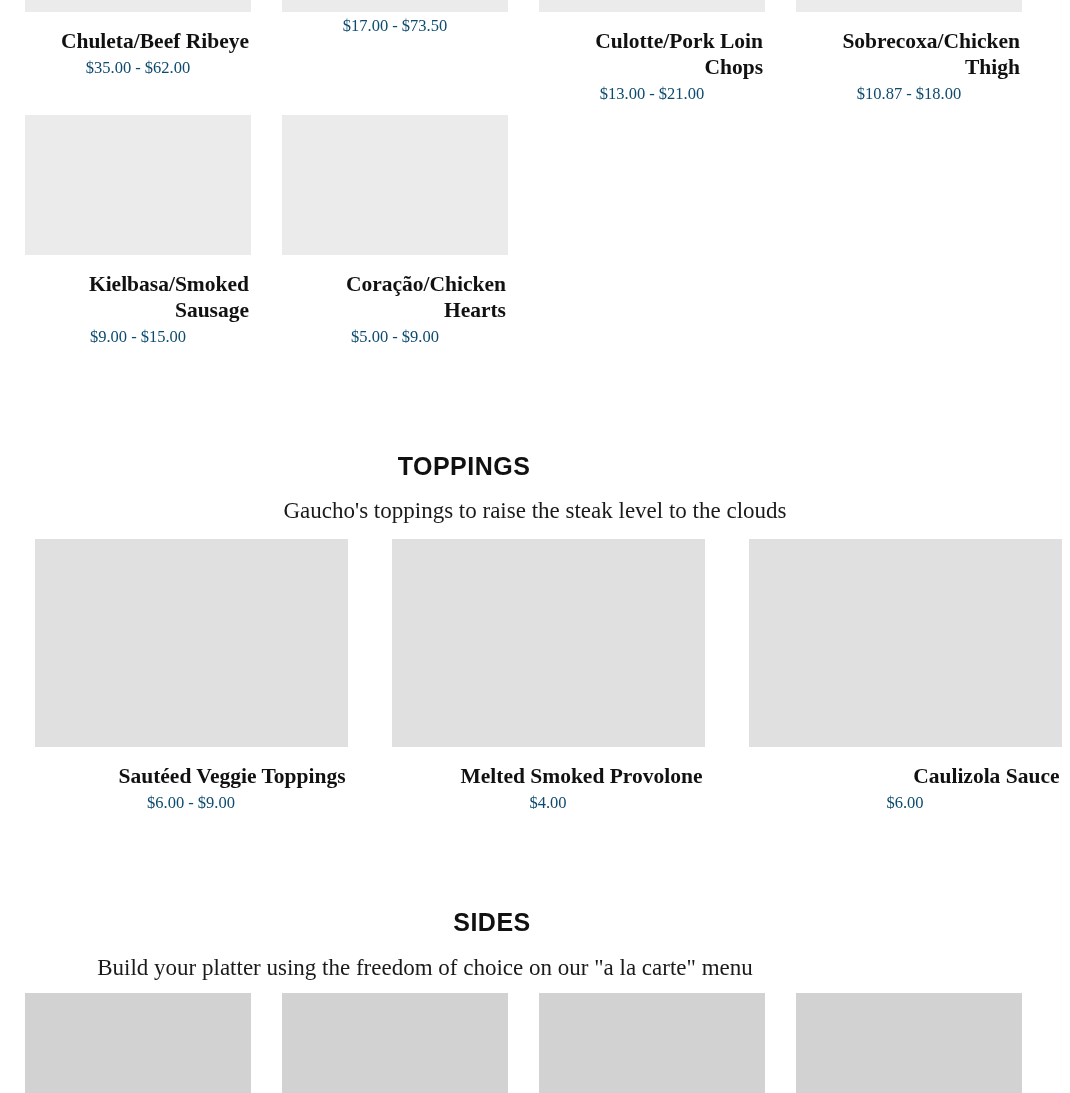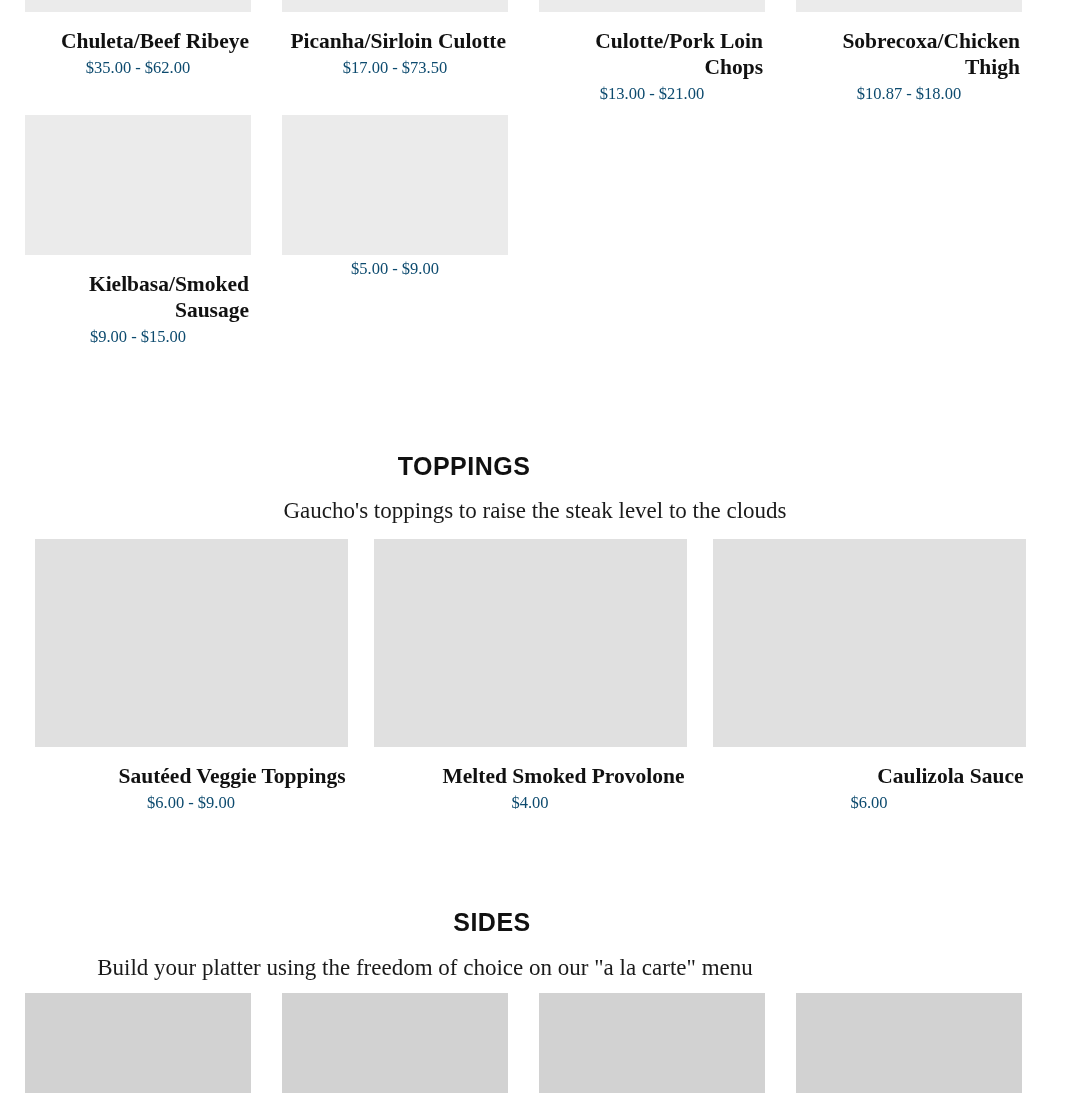--- a/index.html
+++ b/index.html
@@ -50,21 +50,21 @@
     margin: 0 auto;
   }
   .grid-4 {
     grid-template-columns: repeat(4, 226px);
     column-gap: 31px;
     width: 1020px;
     margin-left: 25px;
   }
   .grid-3 {
     grid-template-columns: repeat(3, 313px);
-    column-gap: 26px;
+    column-gap: 44px;
     width: 1001px;
   }
 
   .card { text-align: center; }
 
   .card-img {
     width: 100%;
     display: block;
     background: #ebebeb;
   }
@@ -111,21 +111,20 @@
     <div class="grid grid-4">
 
       <div class="card">
         <div class="card-img h-meat"></div>
         <div class="card-title">Chuleta/Beef Ribeye</div>
         <div class="card-price">$35.00 - $62.00</div>
       </div>
 
       <div class="card">
         <div class="card-img h-meat"></div>
-        <div class="card-title">Picanha/Sirloin Culotte</div>
         <div class="card-price">$17.00 - $73.50</div>
       </div>
 
       <div class="card">
         <div class="card-img h-meat"></div>
         <div class="card-title">Culotte/Pork Loin Chops</div>
         <div class="card-price">$13.00 - $21.00</div>
       </div>
 
       <div class="card">
@@ -141,20 +140,21 @@
     <div class="grid grid-4">
 
       <div class="card">
         <div class="card-img h-meat"></div>
         <div class="card-title">Kielbasa/Smoked Sausage</div>
         <div class="card-price">$9.00 - $15.00</div>
       </div>
 
       <div class="card">
         <div class="card-img h-meat"></div>
+        <div class="card-title">Coração/Chicken Hearts</div>
         <div class="card-price">$5.00 - $9.00</div>
       </div>
 
       <div></div>
       <div></div>
 
     </div>
   </div>
 
   <h2 class="section-title toppings-head">TOPPINGS</h2>

